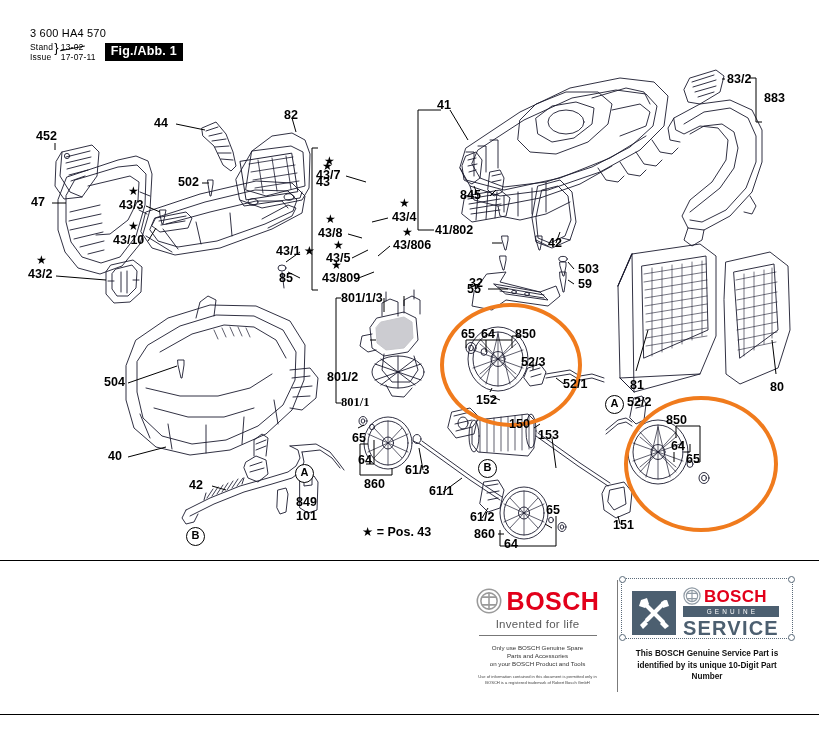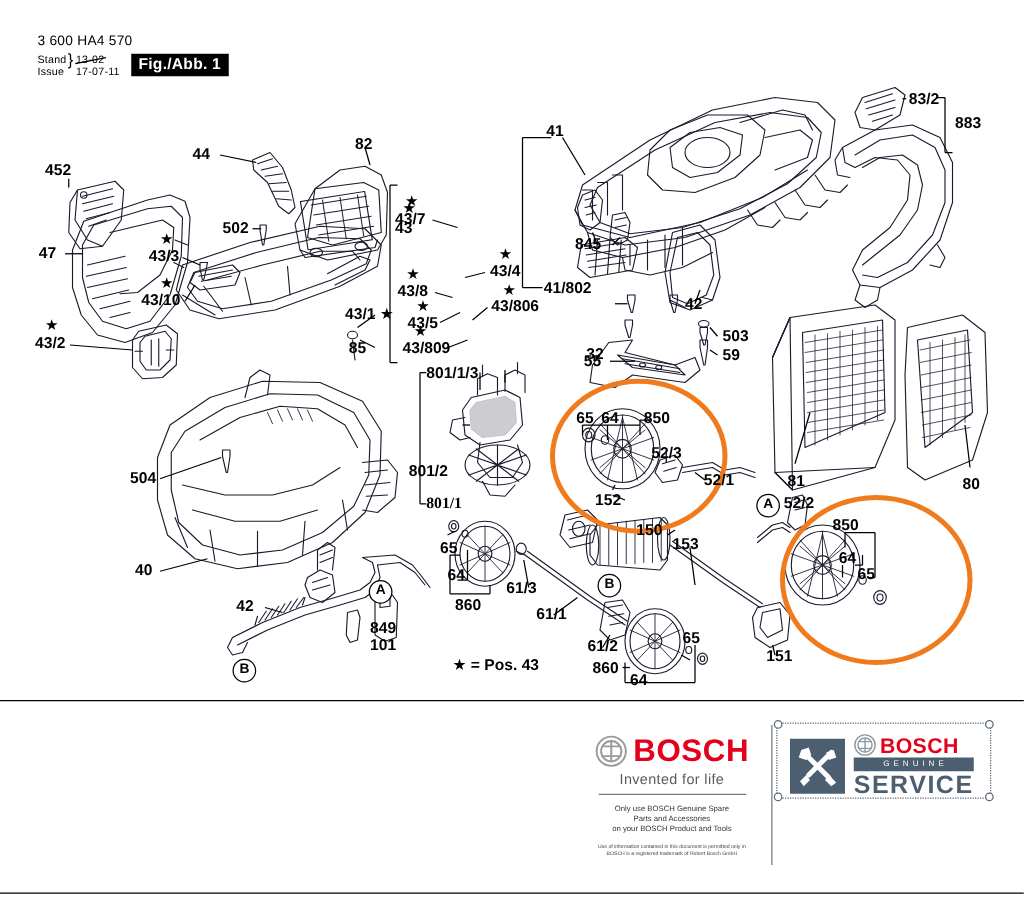--- a/index.html
+++ b/index.html
@@ -555,15 +555,20 @@
               <path d="M20,7.5 L20,32.5" stroke="#8f9aa4" stroke-width="2.6"></path>
               <path d="M8.5,14 L31.5,14 M8.5,26 L31.5,26" stroke="#8f9aa4" stroke-width="2.6"></path>
             </svg>
             <div class="bword2">BOSCH</div>
           </div>
           <div class="genuine">GENUINE</div>
           <div class="service">SERVICE</div>
         </div>
       </div>
     </div>
+    <div class="svctext">
+      <div>This BOSCH Genuine Service Part is</div>
+      <div>identified by its unique 10-Digit Part</div>
+      <div>Number</div>
+    </div>
   </div>
 
 </div>
 
 </body></html>

